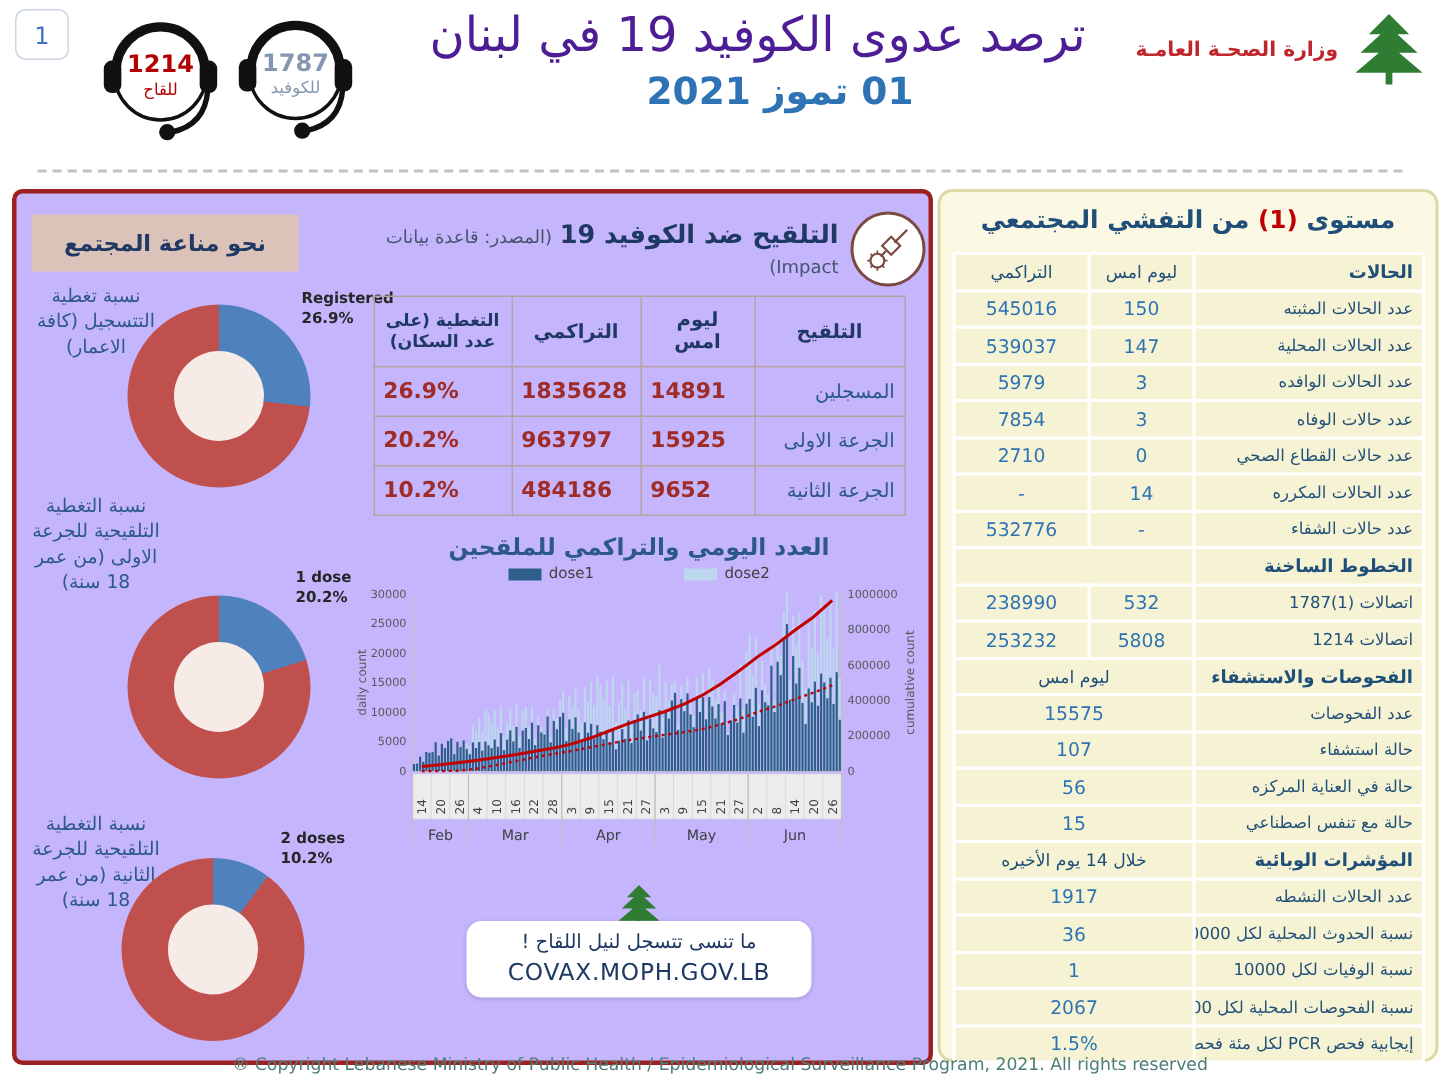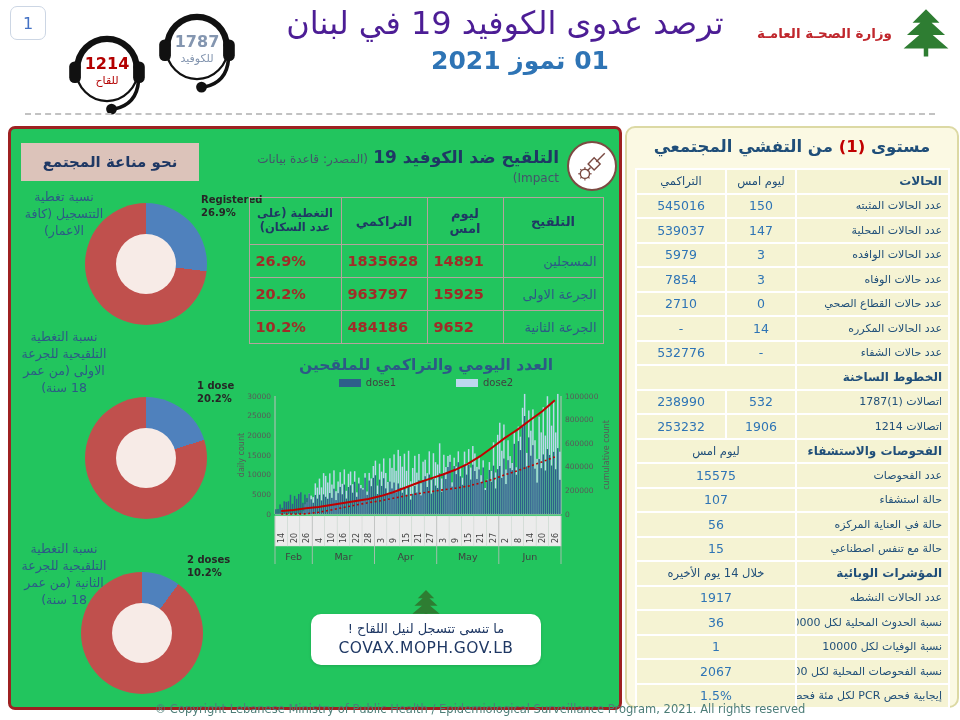--- a/index.html
+++ b/index.html
@@ -17,21 +17,21 @@
   .headset.blue .hs-num,.headset.blue .hs-label{color:#8496b0;}
   .title-block{position:absolute;left:260px;top:4px;width:490px;text-align:center;direction:rtl;}
   .main-title{font-size:32px;color:#4c1d95;letter-spacing:0;}
   .main-date{font-size:25px;font-weight:bold;color:#2e74b5;margin-top:4px;transform:translateX(15px);}
   .ministry{position:absolute;right:6px;top:6px;display:flex;direction:rtl;align-items:center;gap:6px;}
   .ministry .txt{text-align:right;line-height:1.6;}
   .ministry .l1{color:#2e7d32;font-weight:bold;font-size:13.5px;}
   .ministry .l2{color:#c0272d;font-weight:bold;font-size:13.5px;}
   .dash-sep{position:absolute;left:25px;right:25px;top:113px;border-top:2px dashed #c2c2c2;}
   
-  .left-panel{position:absolute;left:8px;top:126px;width:608px;height:578px;background:#22c55e;
+  .left-panel{position:absolute;left:8px;top:126px;width:608px;height:578px;background:#c4b5fd;
               border:3px solid #9e2121;border-radius:7px;}
   .immunity-header{position:absolute;left:10px;top:14px;width:178px;height:38px;background:#dcc3ba;
                    color:#1f3864;font-weight:bold;font-size:15px;display:flex;align-items:center;
                    justify-content:center;direction:rtl;}
   .donut{position:absolute;width:122px;height:122px;border-radius:50%;}
   .donut .hole{position:absolute;inset:31px;border-radius:50%;background:#f7ebe7;}
   .donut-label{position:absolute;color:#2d5986;font-size:12.5px;line-height:1.35;text-align:center;
                direction:rtl;white-space:pre-line;}
   .donut-note{position:absolute;font-size:10px;font-weight:bold;color:#262626;line-height:1.3;text-align:left;}
   
@@ -82,21 +82,21 @@
   
   .footer{position:absolute;left:0;right:0;top:702px;text-align:center;color:#4d7d77;font-size:11.5px;}
 </style>
 </head>
 <body>
 
 <div class="page">
 
   <div class="page-num">1</div>
 
-  <div class="headset red" style="left:62px;top:24px;">
+  <div class="headset red" style="left:62px;top:3px;">
     <svg viewBox="0 0 100 100">
       <circle cx="50" cy="46" r="34" fill="none" stroke="#111" stroke-width="2.5"></circle>
       <path d="M17,44 A33,33 0 0 1 83,44" fill="none" stroke="#111" stroke-width="7"></path>
       <rect x="8" y="36" width="13" height="24" rx="6" fill="#111"></rect>
       <rect x="79" y="36" width="13" height="24" rx="6" fill="#111"></rect>
       <path d="M85,58 Q83,84 58,89" fill="none" stroke="#111" stroke-width="4"></path>
       <circle cx="55" cy="89" r="6" fill="#111"></circle>
     </svg>
     <div class="hs-num">1214</div>
     <div class="hs-label">للقاح</div>
@@ -708,21 +708,21 @@
               <td class="rp-sect">الخطوط الساخنة</td>
               <td class="rp-val" colspan="2"></td>
             </tr>
             <tr>
               <td class="rp-lab">اتصالات ‪1787(1)‬</td>
               <td class="rp-val">532</td>
               <td class="rp-val">238990</td>
             </tr>
             <tr>
               <td class="rp-lab">اتصالات 1214</td>
-              <td class="rp-val">1906</td>
+              <td class="rp-val">5808</td>
               <td class="rp-val">253232</td>
             </tr>
             <tr>
               <td class="rp-sect">الفحوصات والاستشفاء</td>
               <td class="rp-headc" colspan="2">ليوم امس</td>
             </tr>
             <tr>
               <td class="rp-lab">عدد الفحوصات</td>
               <td class="rp-val" colspan="2">15575</td>
             </tr>

